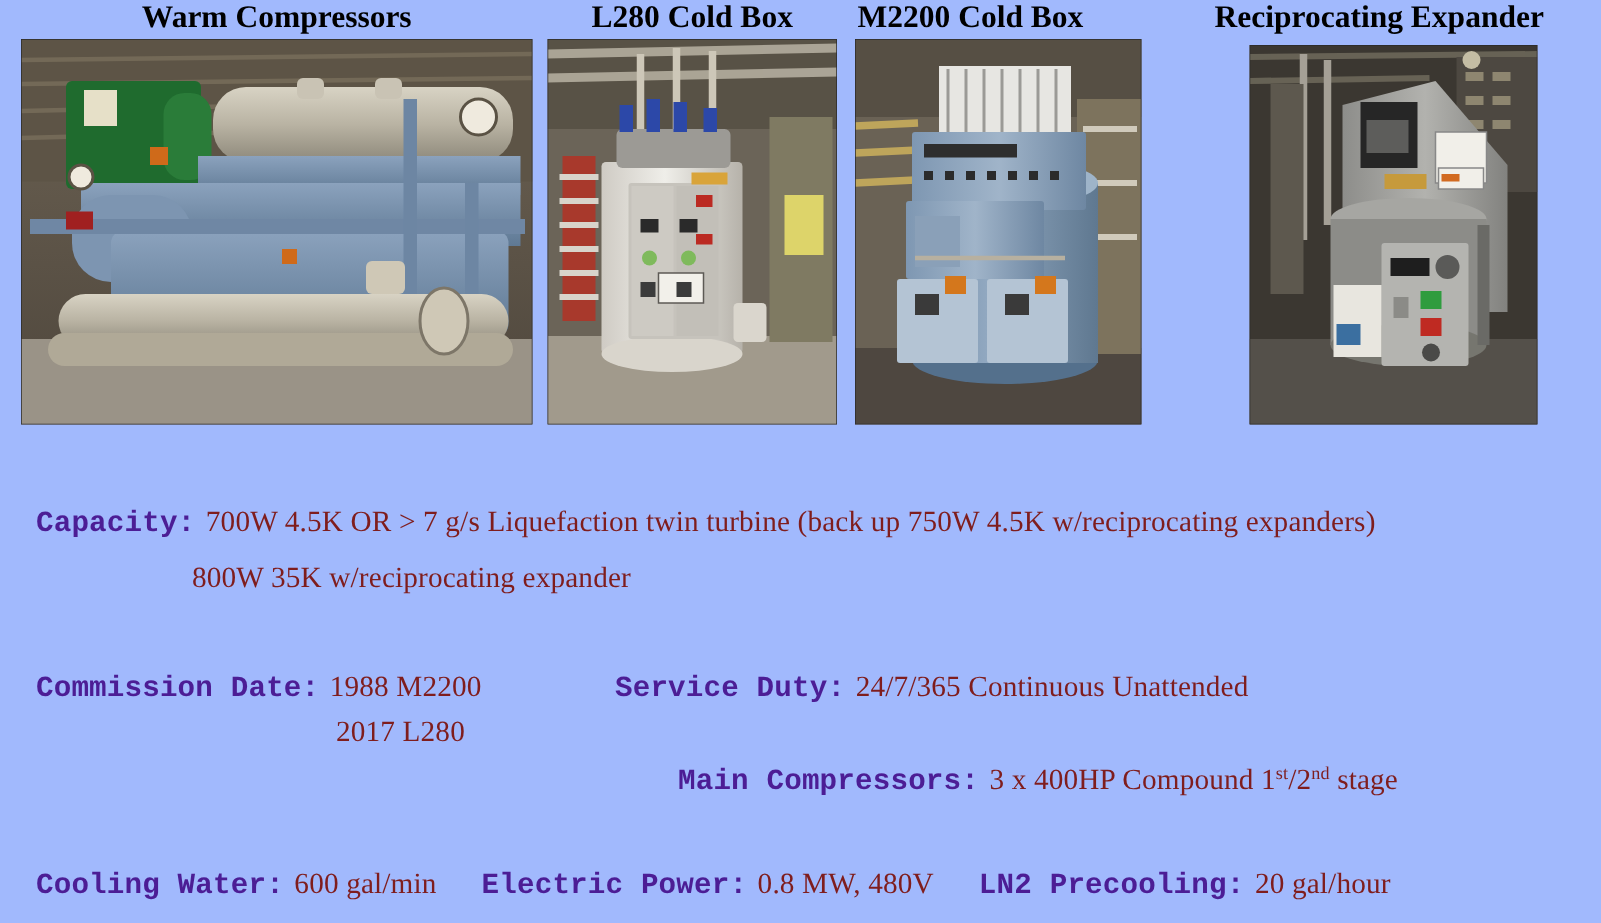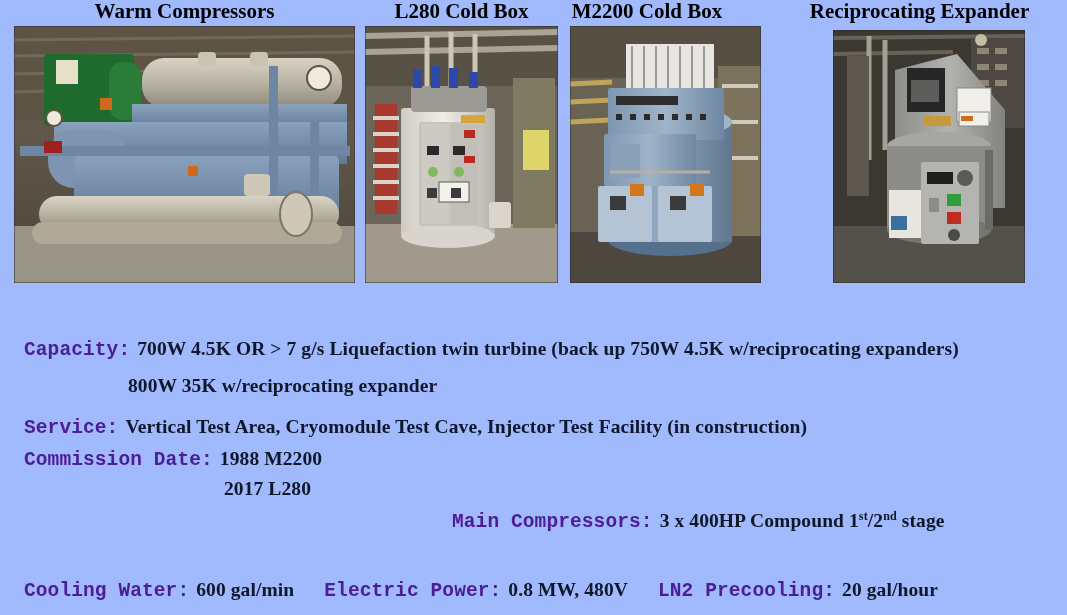--- a/index.html
+++ b/index.html
@@ -75,22 +75,22 @@
     line-height: 22px;
     letter-spacing: 0.1px;
   }
   .lbl {
     font-weight: bold;
     color: #4c1d95;
     font-stretch: condensed;
     font-family: Liberation Mono, monospace;
   }
   .val {
-    font-weight: bold;
-    color: #0f172a;
+    font-weight: normal;
+    color: #7f1d1d;
     font-stretch: condensed;
   }
   .val sup,
   .val .sup {
     font-size: 0.62em;
     vertical-align: super;
     line-height: 0;
     margin-top: 33px;
   }
   .gap-sm { display: inline-block; width: 7px; }
@@ -357,28 +357,28 @@
 <div class="specs">
 
   <div class="line l-cap">
     <span class="lbl">Capacity:</span><span class="gap-sm"></span><span class="val">700W 4.5K OR &gt; 7 g/s Liquefaction twin turbine (back up 750W 4.5K w/reciprocating expanders)</span>
   </div>
 
   <div class="line l-cap2">
     <span class="val">800W 35K w/reciprocating expander</span>
   </div>
 
-  <div class="line l-service">
-    <span class="lbl">Service:</span><span class="gap-sm"></span><span class="val">Vertical Test Area, Cryomodule Test Cave, Injector Test Facility (in construction)</span>
-  </div>
 
   <div class="line l-commdate">
     <span class="lbl">Commission Date:</span><span class="gap-sm"></span><span class="val">1988 M2200</span>
   </div>
 
+  <div class="line l-servduty">
+    <span class="lbl">Service Duty:</span><span class="gap-sm"></span><span class="val">24/7/365 Continuous Unattended</span>
+  </div>
 
   <div class="line l-commdate2">
     <span class="val">2017 L280</span>
   </div>
 
 
   <div class="line l-maincomp">
     <span class="lbl">Main Compressors:</span><span class="gap-sm"></span><span class="val"><span>3 x 400HP Compound 1</span><span class="sup">st</span><span>/2</span><span class="sup">nd</span><span> stage</span></span>
   </div>
 

